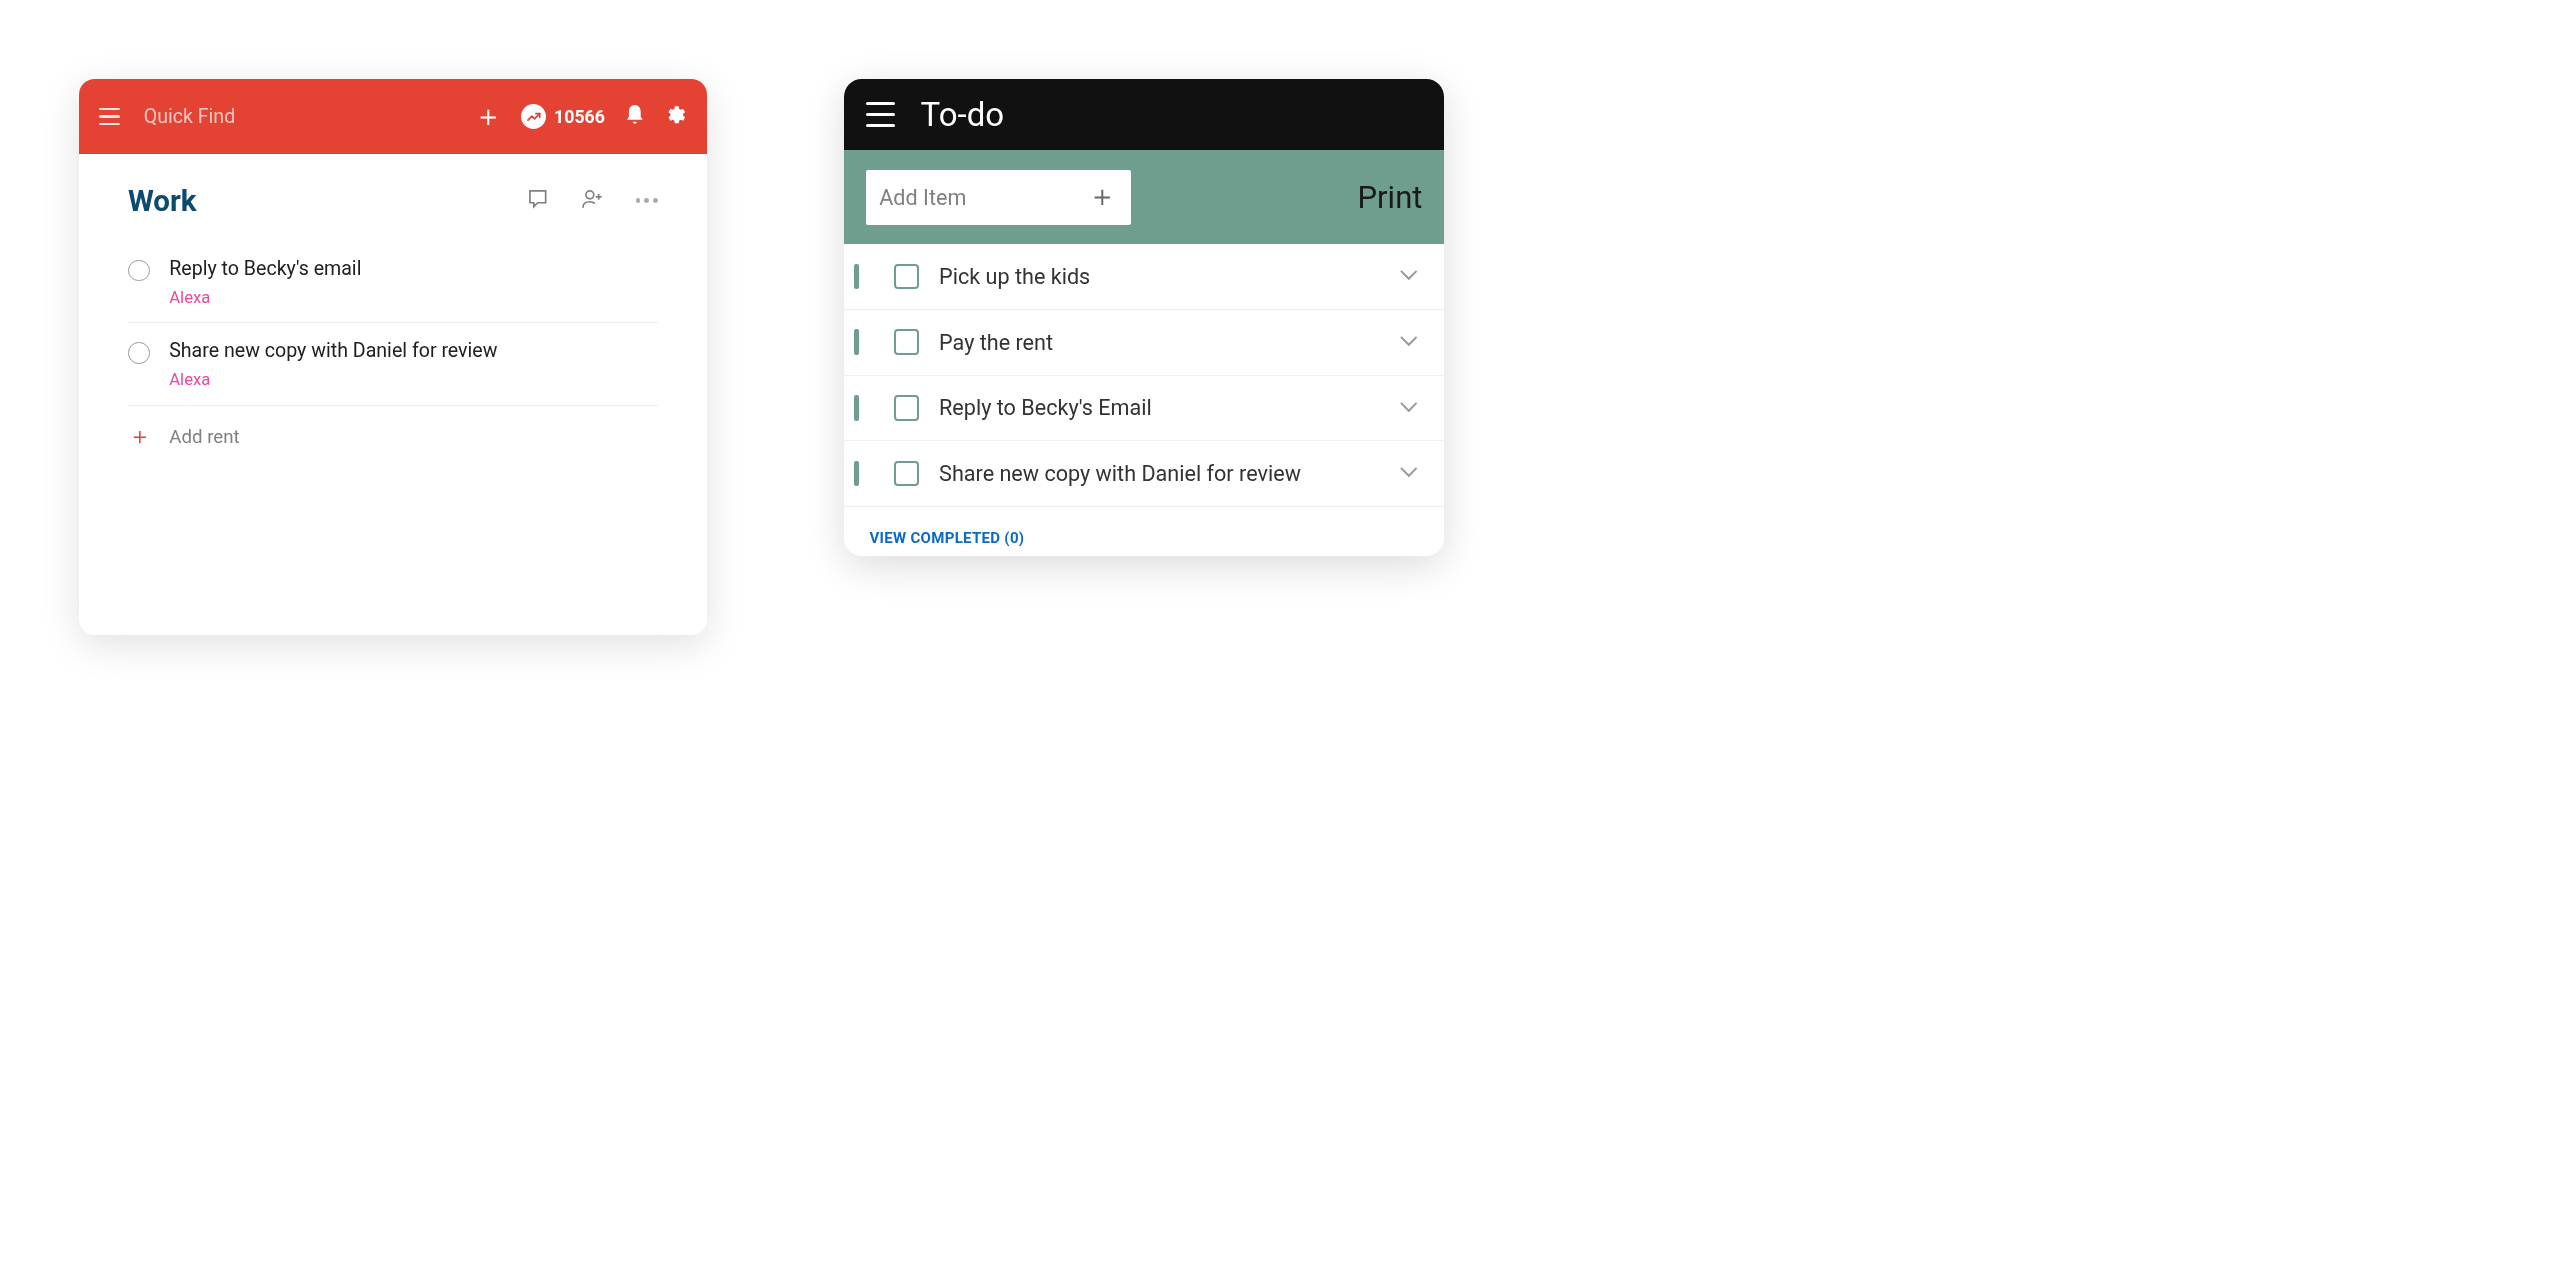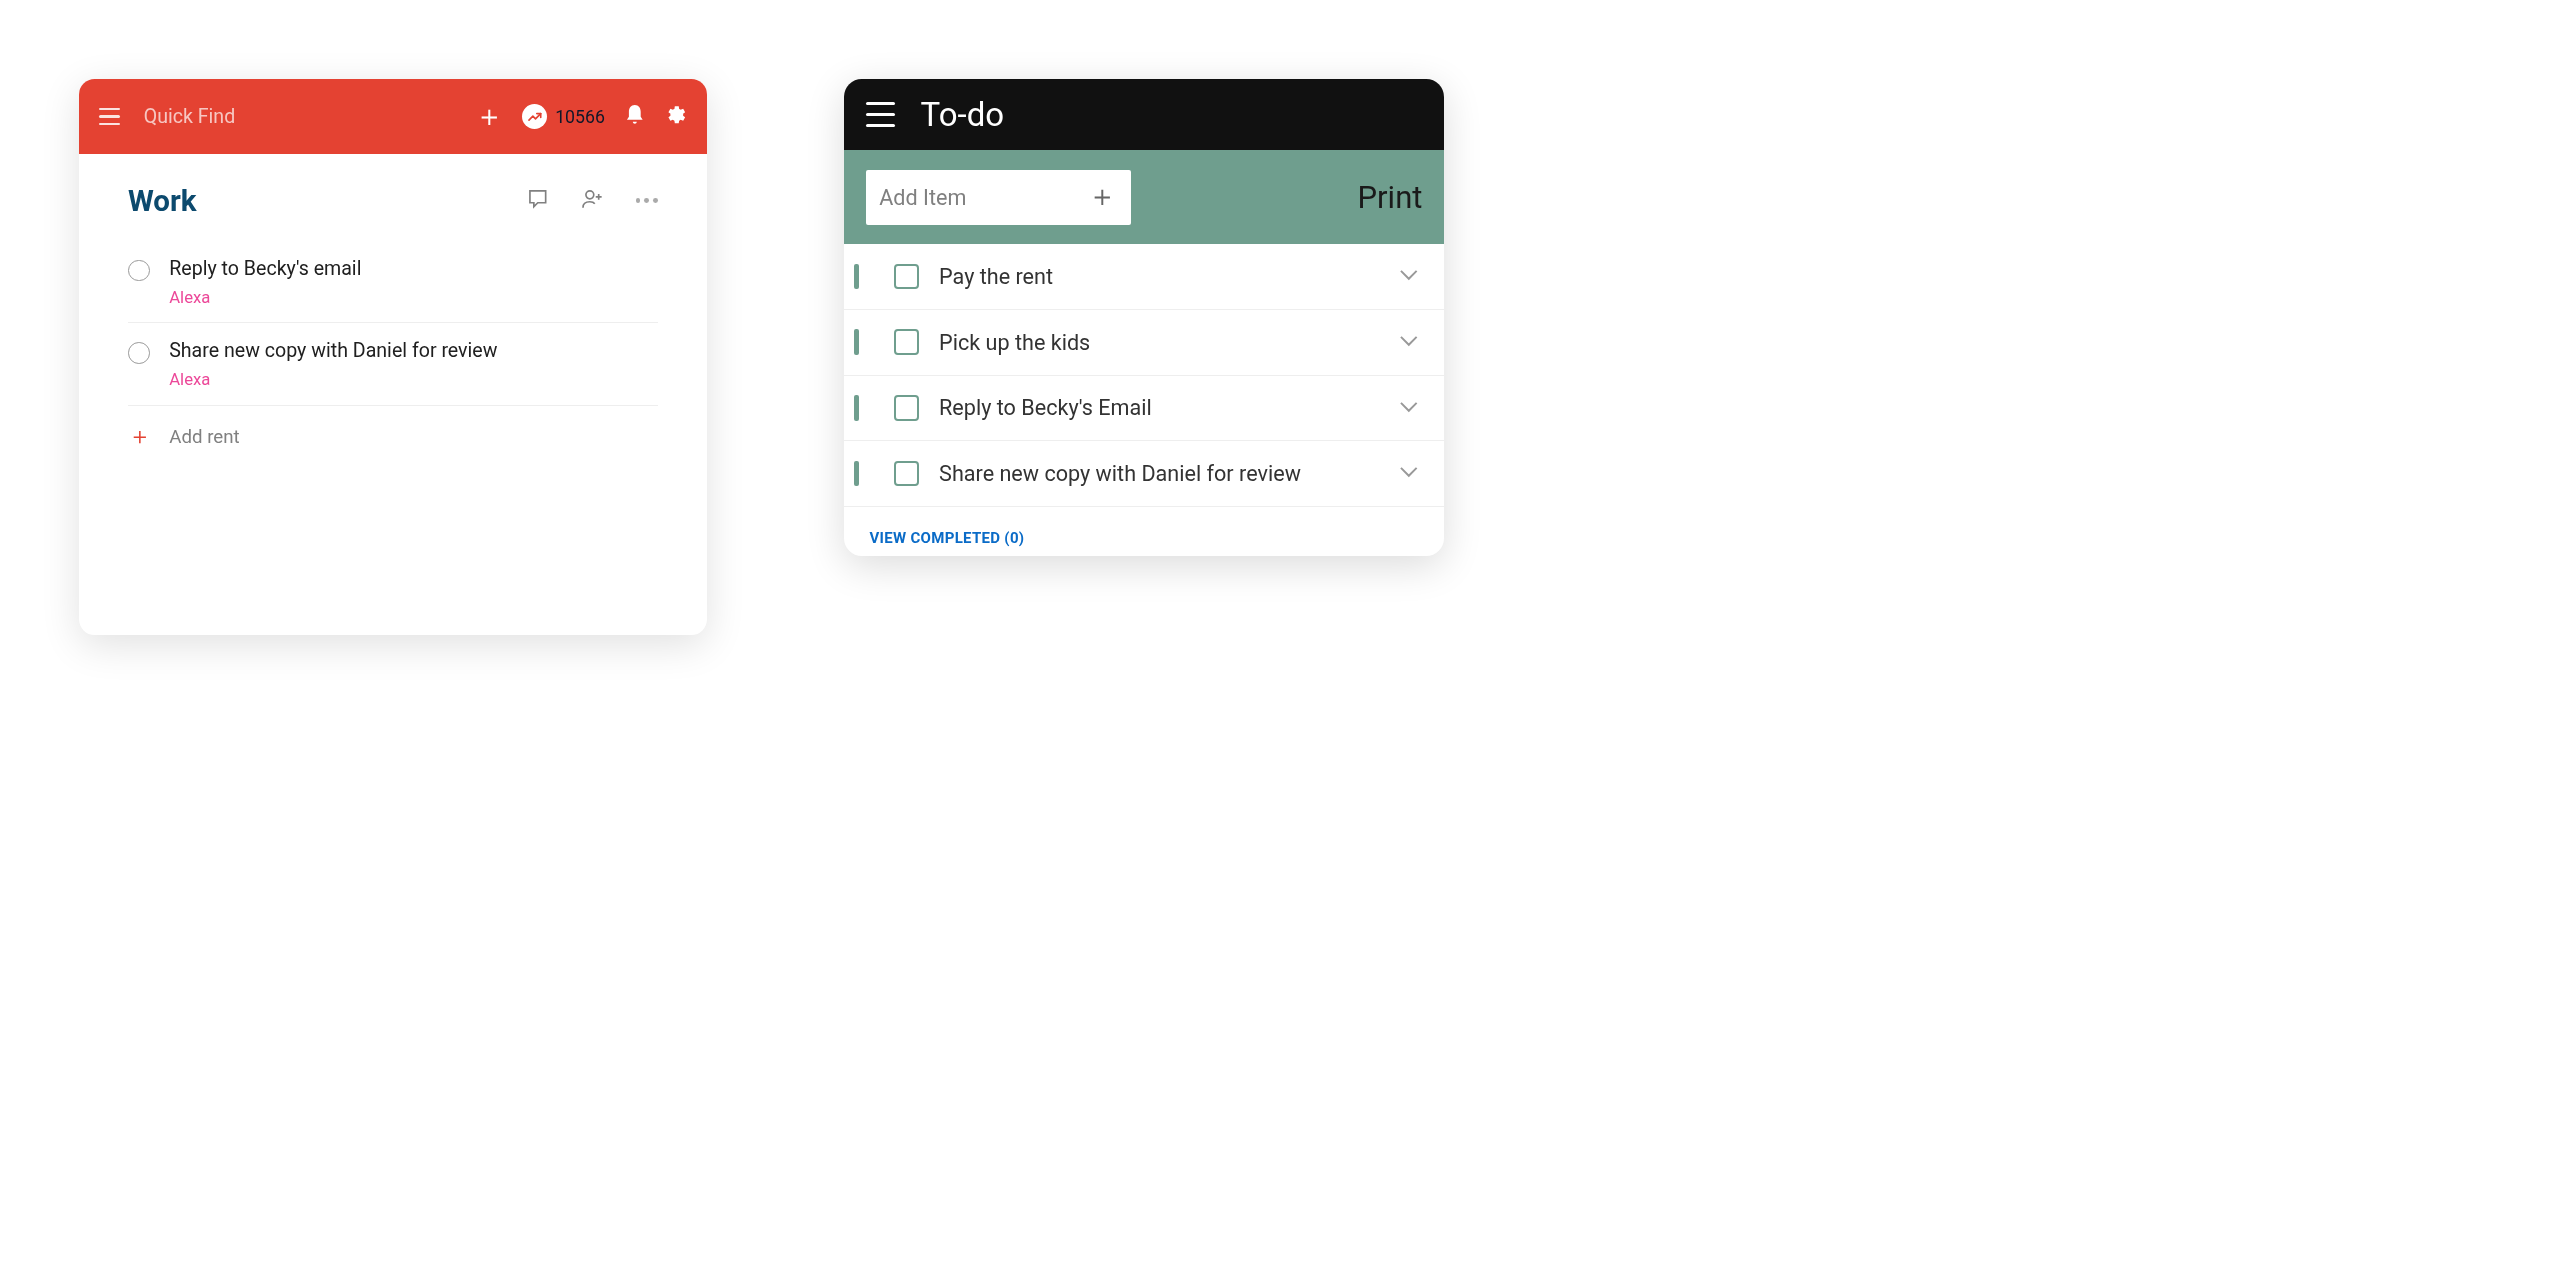--- a/index.html
+++ b/index.html
@@ -83,22 +83,22 @@
       display: flex;
       align-items: center;
       justify-content: center;
     }
     .karma-circle svg {
       width: 15.7px;
       height: 15.7px;
     }
     .karma-count {
       font-size: 17.7px;
-      font-weight: 400;
-      color: #0f172a;
+      font-weight: 700;
+      color: #ffffff;
     }
     .bell-icon svg, .gear-icon svg {
       width: 23.6px;
       height: 23.6px;
       fill: #fff;
       cursor: pointer;
     }
 
     .left-content {
       padding: 29.5px 49px 39px 49px;
@@ -414,31 +414,31 @@
       <span class="add-item-text">Add Item</span>
       <span class="add-item-plus">＋</span>
     </div>
     <div class="print-link">Print</div>
   </div>
 
   <div class="right-list">
     <div class="right-item">
       <div class="right-item-bar"></div>
       <div class="right-checkbox"></div>
-      <div class="right-item-text">Pay the rent</div>
+      <div class="right-item-text">Pick up the kids</div>
       <div class="right-chevron">
         <svg viewBox="0 0 20 12">
             <path d="M2 2 L10 10 L18 2"></path>
           </svg>
       </div>
     </div>
     <div class="right-item">
       <div class="right-item-bar"></div>
       <div class="right-checkbox"></div>
-      <div class="right-item-text">Pick up the kids</div>
+      <div class="right-item-text">Pay the rent</div>
       <div class="right-chevron">
         <svg viewBox="0 0 20 12">
             <path d="M2 2 L10 10 L18 2"></path>
           </svg>
       </div>
     </div>
     <div class="right-item">
       <div class="right-item-bar"></div>
       <div class="right-checkbox"></div>
       <div class="right-item-text">Reply to Becky's Email</div>

